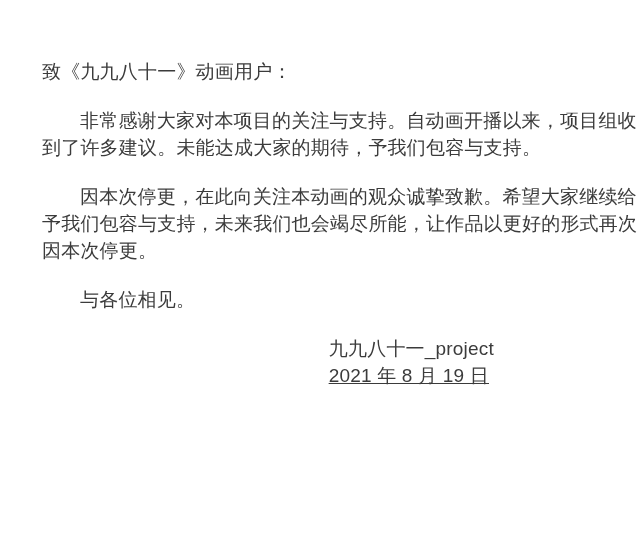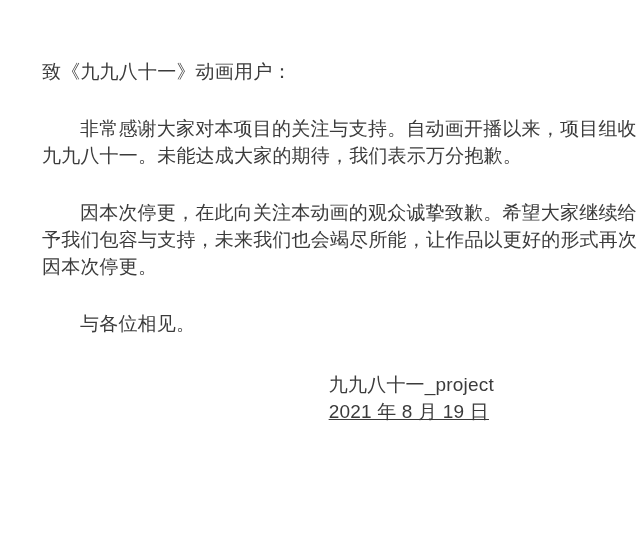--- a/index.html
+++ b/index.html
@@ -19,44 +19,44 @@
     padding: 58px 34px 0 42px;
     color: #3b3b3b;
     font-size: 19px;
     line-height: 27px;
     letter-spacing: 0.2px;
   }
   .line {
     white-space: nowrap;
   }
   .paragraph {
-    margin-top: 30px;
+    margin-top: 22px;
   }
   .paragraph .first {
     text-indent: 2em;
   }
   .sign-block {
-    margin-top: 34px;
+    margin-top: 22px;
     text-align: right;
   }
   .sign-block .date-line {
     margin-right: 5px;
     text-decoration: underline;
   }
 </style>
 </head>
 <body style="background: rgb(255, 255, 255);">
 
 <div class="letter" style="color: rgb(59, 59, 59);">
 
   <div class="line">致《九九八十一》动画用户：</div>
 
   <div class="paragraph">
     <div class="line first">非常感谢大家对本项目的关注与支持。自动画开播以来，项目组收</div>
-    <div class="line">九九八十一。未能达成大家的期待，我们表示万分抱歉。</div>
+    <div class="line">到了许多建议。未能达成大家的期待，予我们包容与支持。</div>
   </div>
 
 
   <div class="paragraph">
     <div class="line first">因本次停更，在此向关注本动画的观众诚挚致歉。希望大家继续给</div>
     <div class="line">予我们包容与支持，未来我们也会竭尽所能，让作品以更好的形式再次</div>
     <div class="line">因本次停更。</div>
   </div>
 
   <div class="paragraph">

